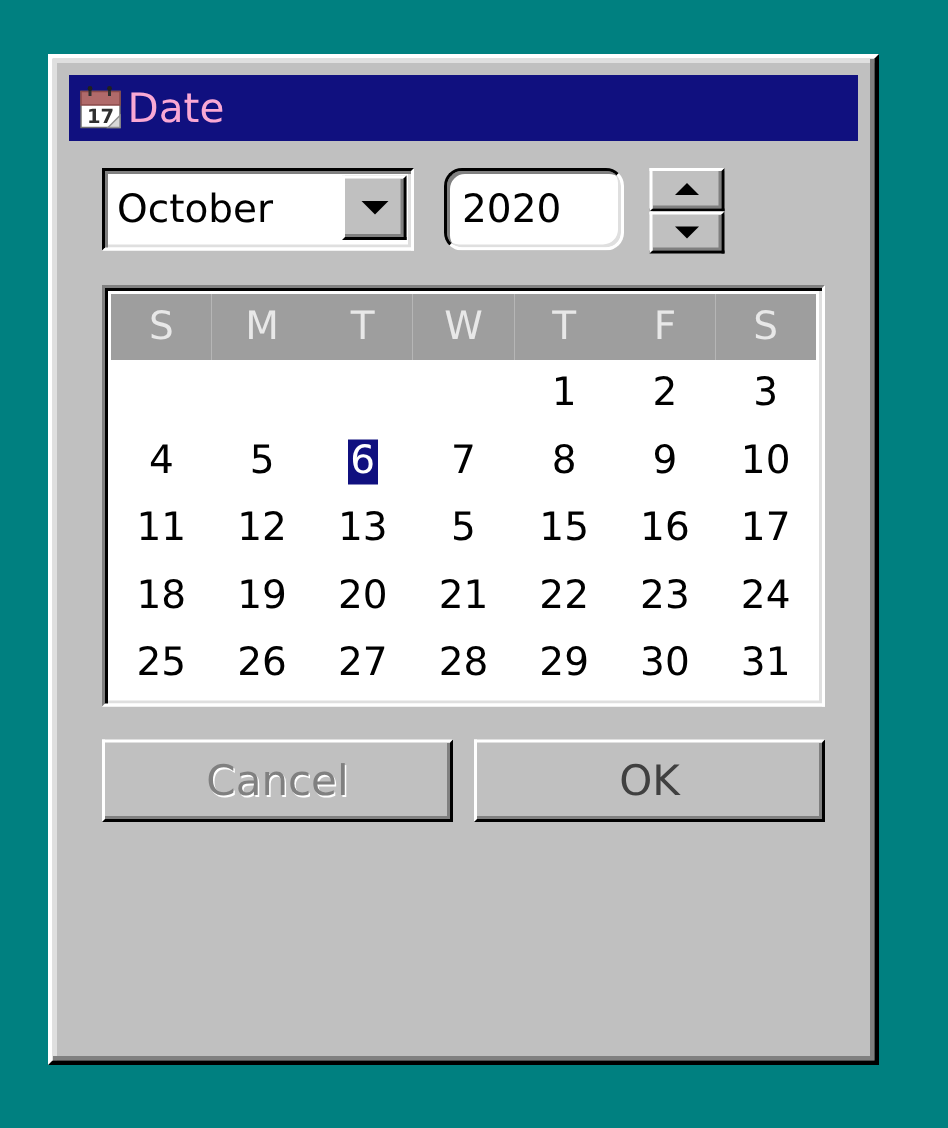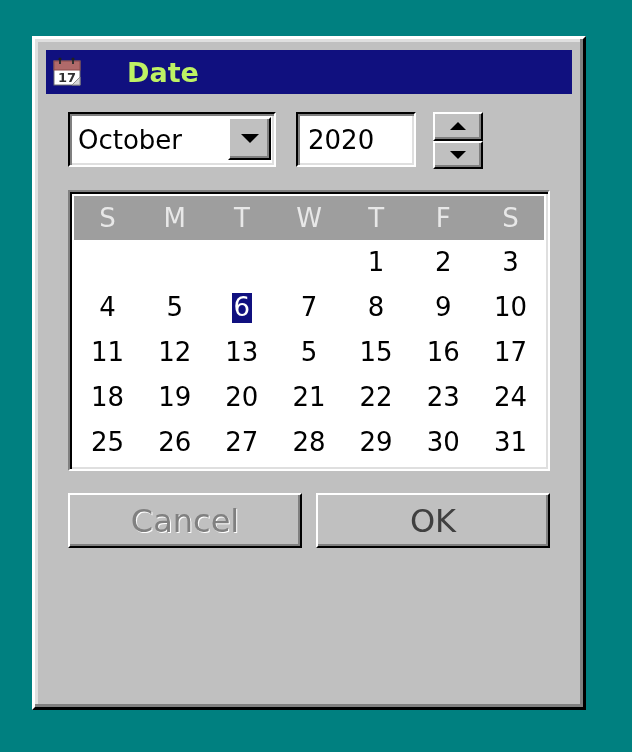--- a/index.html
+++ b/index.html
@@ -42,28 +42,27 @@
     box-sizing: border-box;
   }
   .title-icon {
     width: 30px;
     height: 30px;
     flex: 0 0 30px;
     position: relative;
     margin-right: 3px;
   }
   .title-text {
-    color: #bef264;
-    font-family: "DejaVu Sans", sans-serif;
-    font-weight: bold;
+    color: #f9a8d4;
+    font-family: "DejaVu Sans", sans-serif;
+    font-weight: normal;
     font-size: 27px;
     line-height: 1;
     letter-spacing: 0px;
     white-space: nowrap;
-    margin-left: 42px;
   }
 
   
   .dialog-body {
     padding: 18px 22px 0 22px;
   }
 
   
   .control-row {
     display: flex;
@@ -135,20 +134,21 @@
     background: #ffffff;
     box-sizing: border-box;
     border-top: 2px solid #000000;
     border-left: 2px solid #000000;
     border-right: 2px solid #ffffff;
     border-bottom: 2px solid #ffffff;
     box-shadow: inset 2px 2px 0 #808080, inset -2px -2px 0 #dfdfdf;
     display: flex;
     align-items: center;
     padding-left: 10px;
+    border-radius: 12px;
   }
   .year-text {
     font-family: "DejaVu Sans", sans-serif;
     font-size: 26px;
     color: #000000;
     line-height: 1;
   }
 
   .spinner {
     margin-left: 17px;
@@ -233,21 +233,21 @@
     box-sizing: border-box;
     border-top: 2px solid #ffffff;
     border-left: 2px solid #ffffff;
     border-right: 2px solid #000000;
     border-bottom: 2px solid #000000;
     box-shadow: inset -2px -2px 0 #808080;
     display: flex;
     align-items: center;
     justify-content: center;
     font-family: "DejaVu Sans", sans-serif;
-    font-size: 32px;
+    font-size: 28px;
   }
   .btn .lbl { line-height: 1; }
   .btn.disabled .lbl {
     color: #808080;
     text-shadow: 1px 1px 0 #ffffff;
   }
   .btn.enabled .lbl {
     color: #404040;
   }
 </style>

